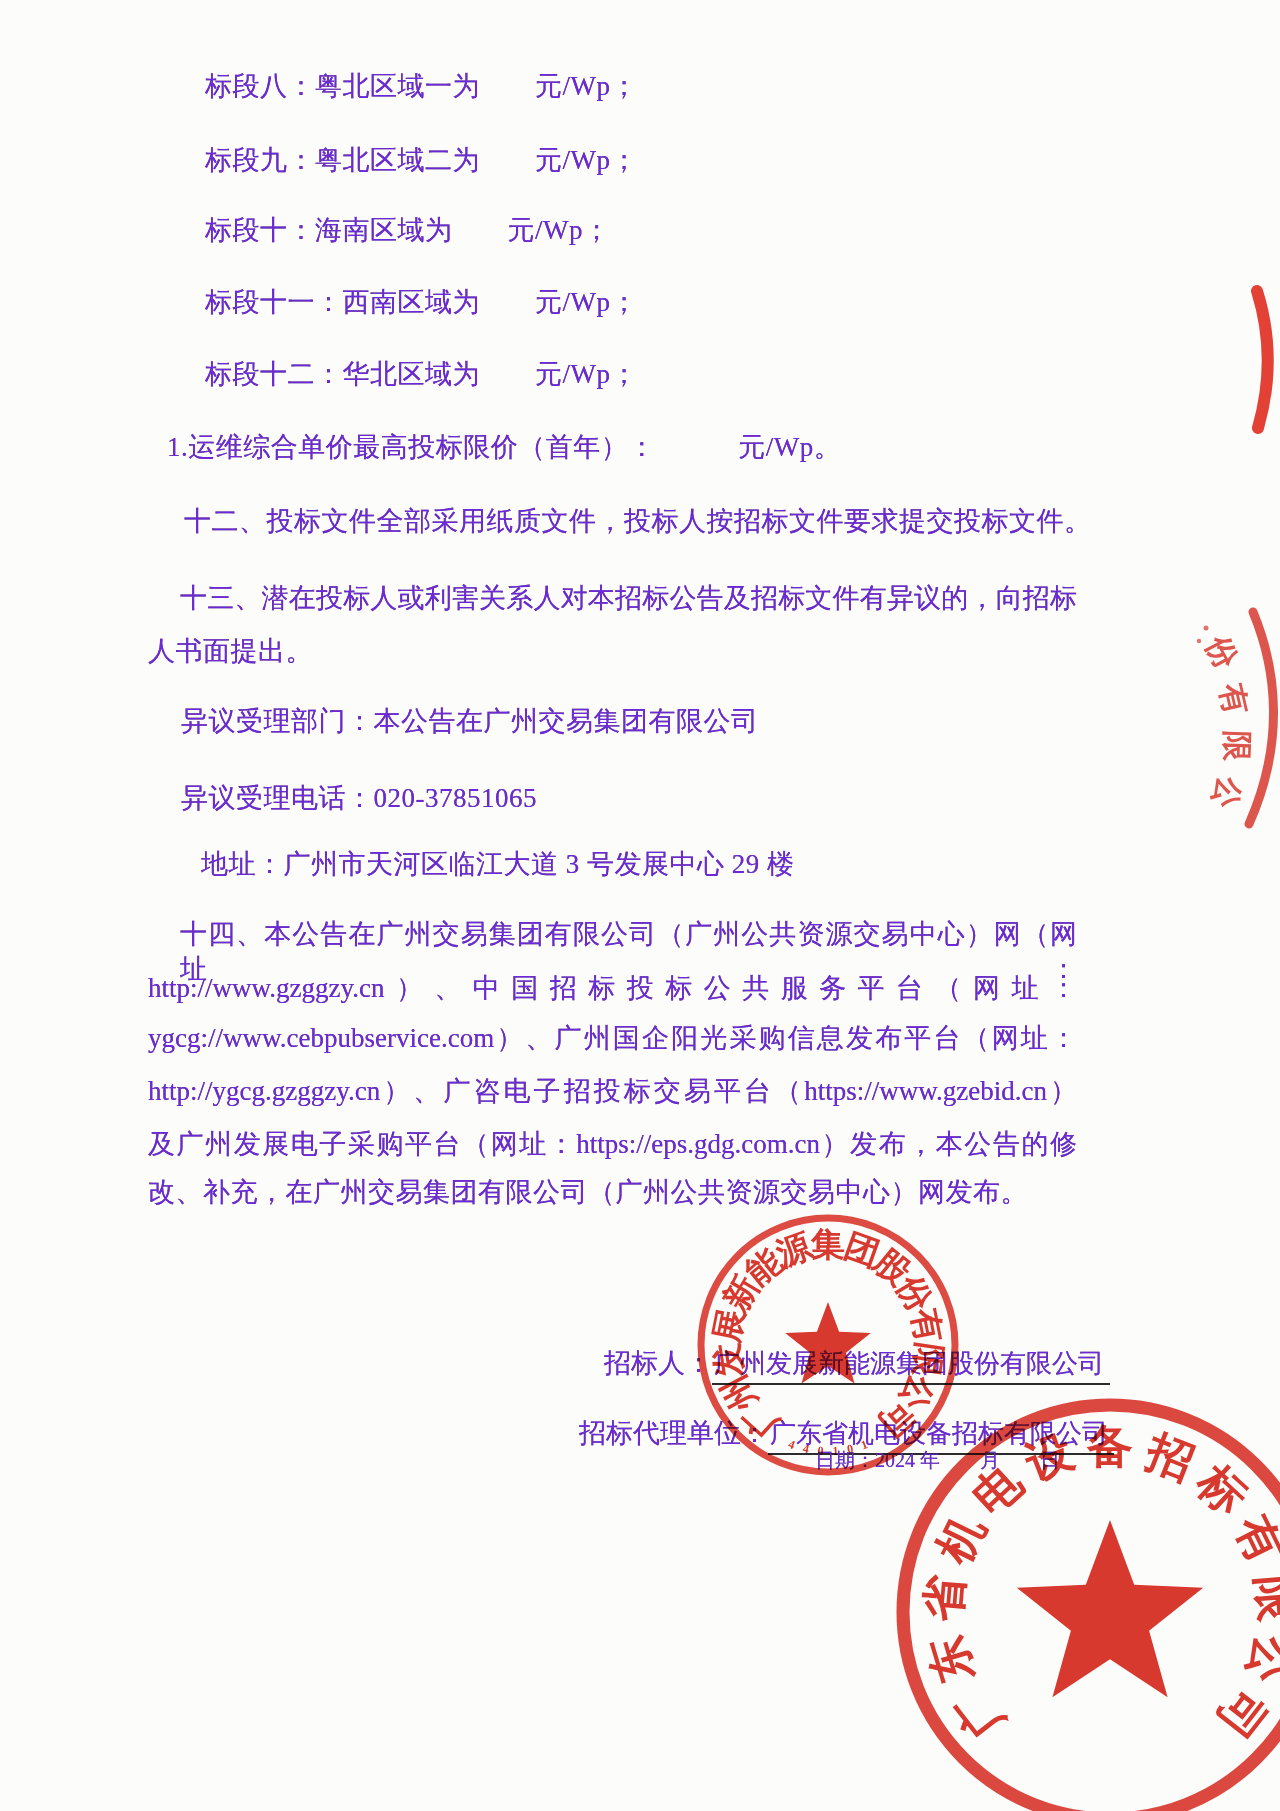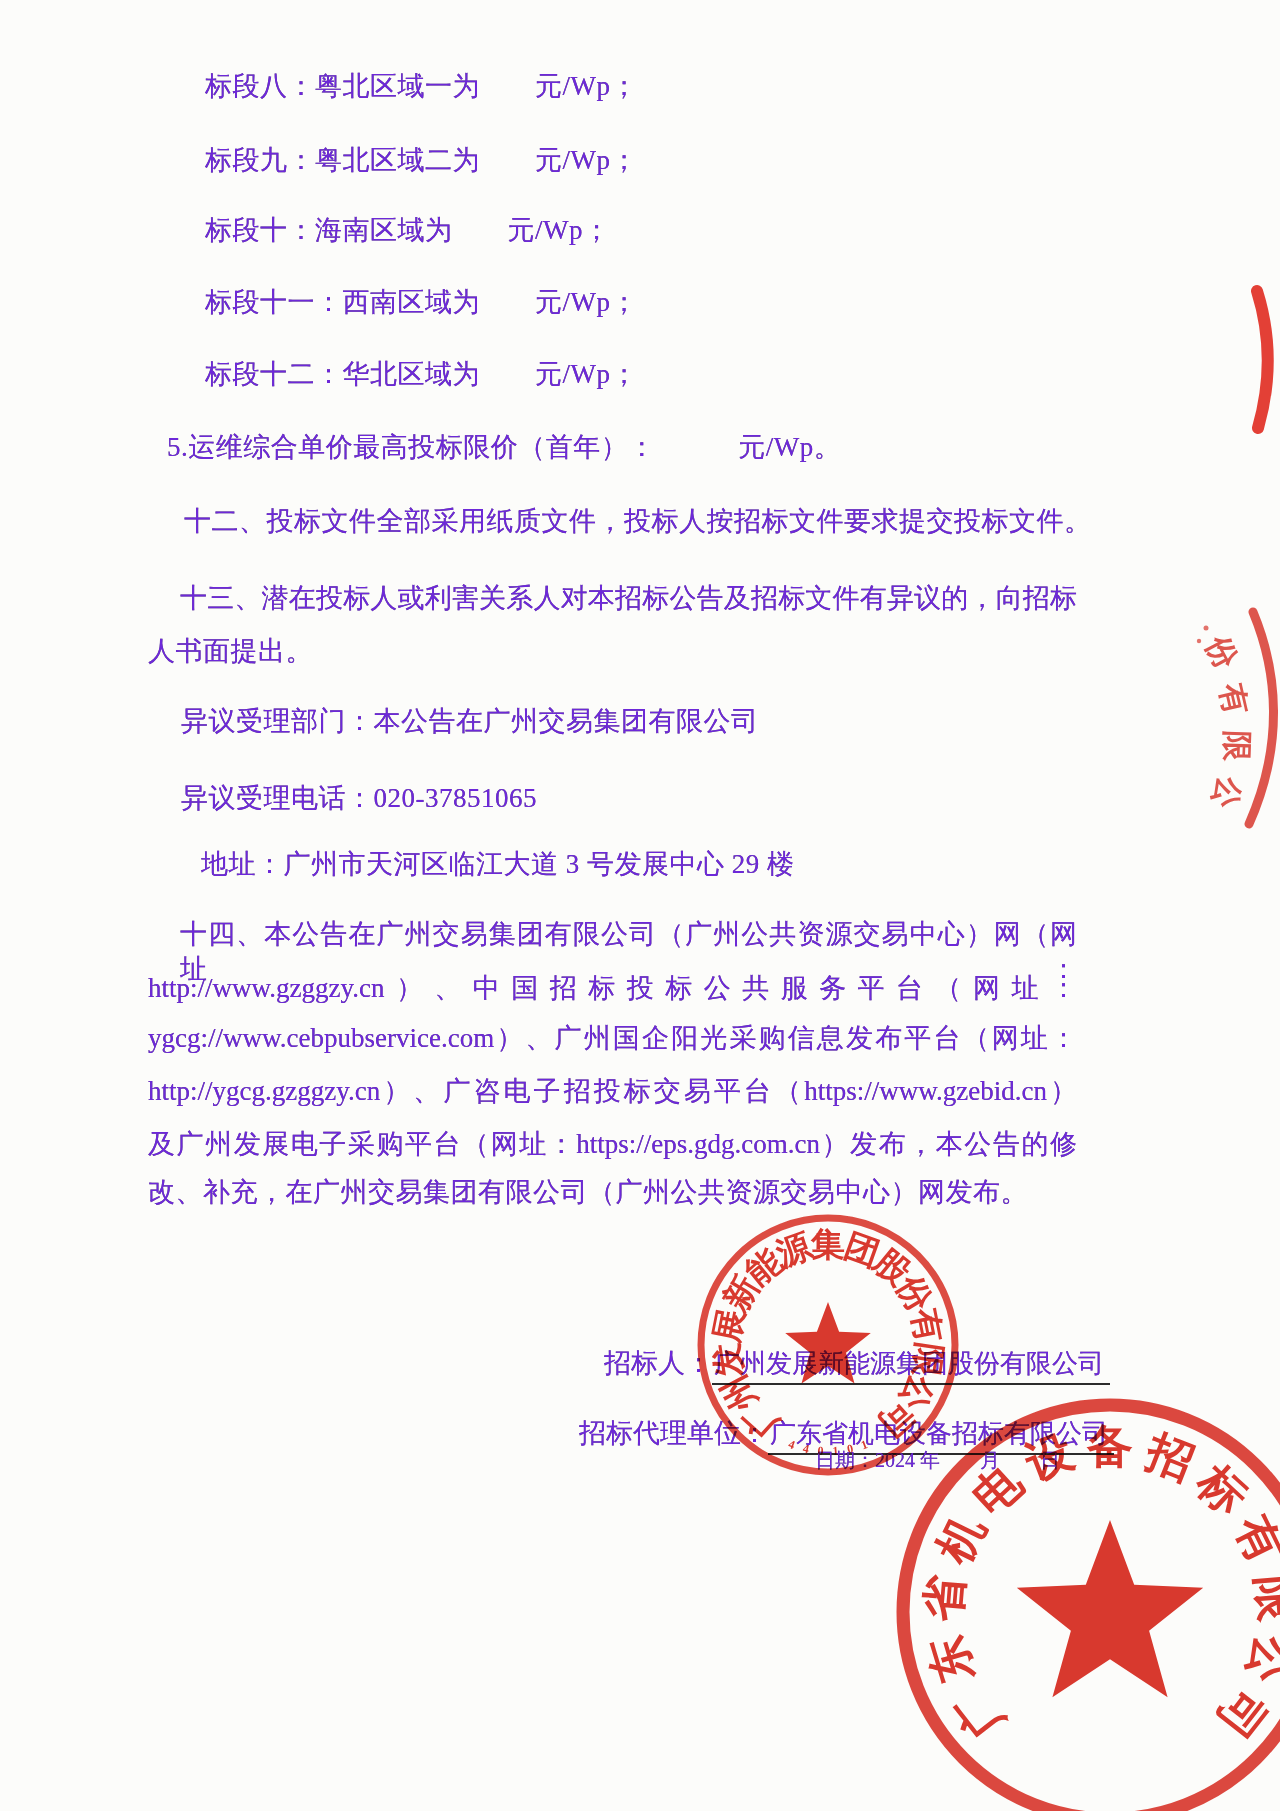--- a/index.html
+++ b/index.html
@@ -54,21 +54,21 @@
 <body>
 
 <div class="page">
 
   <div class="ln" style="left:205px;top:69px;">标段八：粤北区域一为　　元/Wp；</div>
   <div class="ln" style="left:205px;top:143px;">标段九：粤北区域二为　　元/Wp；</div>
   <div class="ln" style="left:205px;top:213px;">标段十：海南区域为　　元/Wp；</div>
   <div class="ln" style="left:205px;top:285px;">标段十一：西南区域为　　元/Wp；</div>
   <div class="ln" style="left:205px;top:357px;">标段十二：华北区域为　　元/Wp；</div>
 
-  <div class="ln" style="left:167px;top:430px;">5.运维综合单价最高投标限价（首年）：　　　元/Wp。</div>
+  <div class="ln" style="left:167px;top:430px;">1.运维综合单价最高投标限价（首年）：　　　元/Wp。</div>
 
   <div class="ln" style="left:184px;top:504px;">十二、投标文件全部采用纸质文件，投标人按招标文件要求提交投标文件。</div>
 
   <div class="ln just" style="left:180px;top:581px;width:897px;">十三、潜在投标人或利害关系人对本招标公告及招标文件有异议的，向招标</div>
   <div class="ln" style="left:148px;top:634px;">人书面提出。</div>
 
   <div class="ln" style="left:181px;top:704px;">异议受理部门：本公告在广州交易集团有限公司</div>
   <div class="ln" style="left:181px;top:781px;">异议受理电话：020-37851065</div>
   <div class="ln" style="left:181px;top:847px;margin-left:20px;">地址：广州市天河区临江大道 3 号发展中心 29 楼</div>
 

